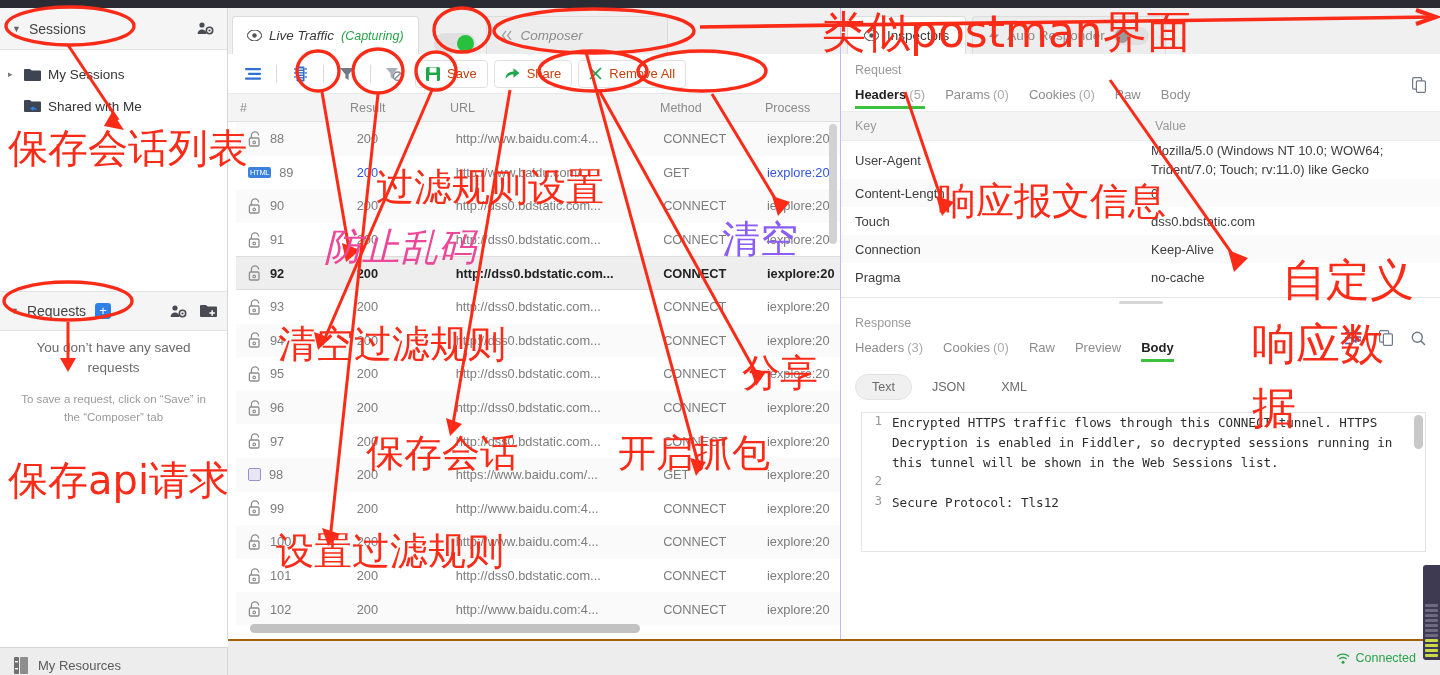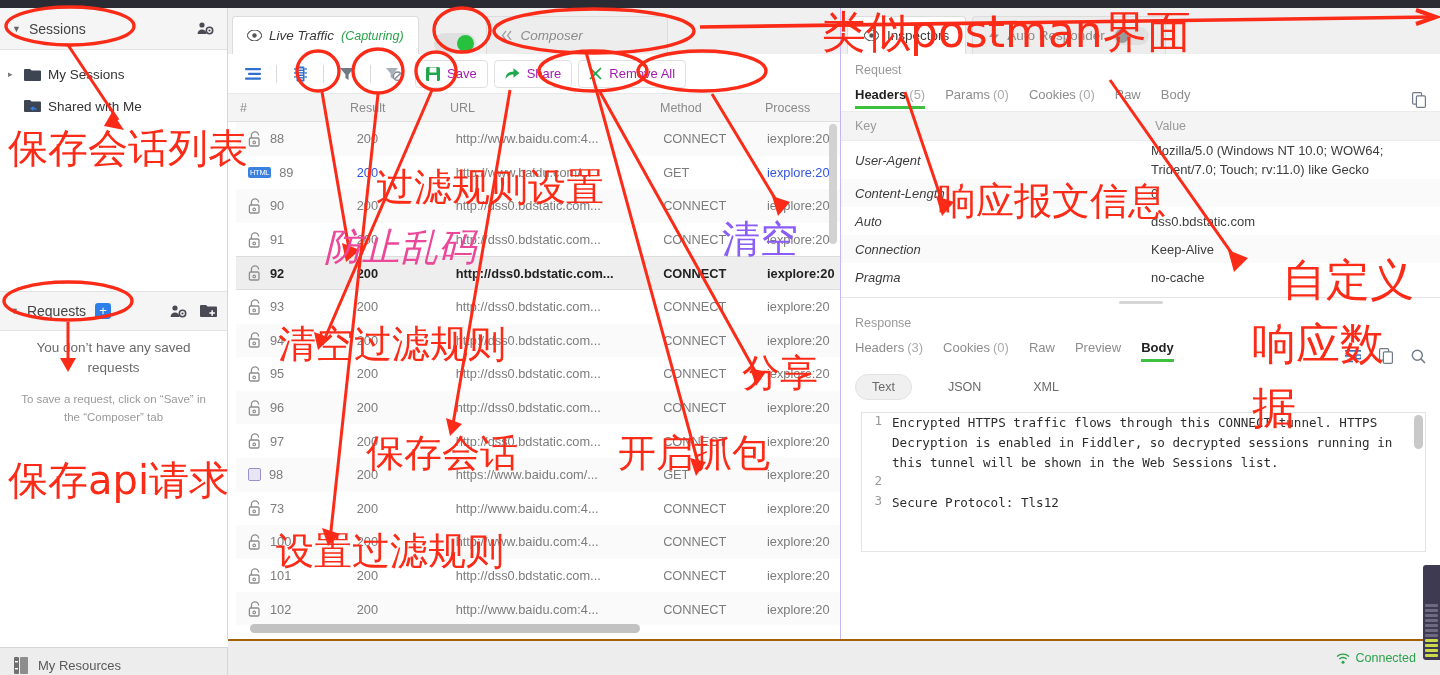--- a/index.html
+++ b/index.html
@@ -79,21 +79,21 @@
   .toggle-pill .knob { position:absolute; right:2px; top:2px; width:17px; height:17px; border-radius:50%; background:#27c13e; }
 
   .toolbar {
     height:40px; display:flex; align-items:center; gap:2px; padding:0 10px;
     background:#fff; border-bottom:1px solid #e8e8e8;
   }
   .tb-icon { width:30px; height:28px; display:flex; align-items:center; justify-content:center; cursor:pointer; }
   .tb-sep { width:1px; height:18px; background:#d9d9d9; margin:0 6px; }
   .tb-btn {
     height:28px; display:flex; align-items:center; gap:7px; padding:0 10px;
-    border:1px solid #e0e0e0; border-radius:4px; background:#fff; font-size:13px; color:#a21caf;
+    border:1px solid #e0e0e0; border-radius:4px; background:#fff; font-size:13px; color:#c2410c;
     margin-left:4px; cursor:pointer;
   }
 
   
   .stable { position:absolute; left:0; top:86px; width:612px; height:545px; }
   .sth {
     display:flex; height:28px; background:#f4f4f4; border-bottom:1px solid #e0e0e0;
     font-size:12.5px; color:#8a8a8a; align-items:center;
   }
   .sth > div { padding-left:12px; position:relative; }
@@ -134,39 +134,39 @@
     height:38px; display:flex; align-items:center; gap:8px; padding:0 16px;
     font-size:13.5px; color:#555; border:1px solid #dcdcdc; border-bottom:none;
     border-radius:4px 4px 0 0; background:#e9e9e9; margin-right:6px;
   }
   .rtab.active { background:#fff; color:#3a3a3a; }
   .rtab.ar { color:#8b8b8b; background:#ededed; }
   .toggle-sm { width:36px; height:18px; border-radius:9px; background:#e0e0e0; position:relative; }
   .toggle-sm .knob { position:absolute; left:2px; top:2px; width:14px; height:14px; border-radius:50%; background:#9a9a9a; }
 
   .sect-label { font-size:12.5px; color:#9a9a9a; padding:9px 0 0 14px; }
-  .subtabs { display:flex; align-items:flex-end; height:34px; padding:0 14px; gap:20px; position:relative; }
+  .subtabs { display:flex; align-items:flex-start; height:34px; padding:0 14px; gap:20px; position:relative; }
   .subtab { font-size:13px; color:#8d8d8d; position:relative; height:34px; display:flex; align-items:center; cursor:pointer; }
   .subtab.active { color:#222; font-weight:bold; }
   .subtab.active::after { content:''; position:absolute; left:0; right:0; bottom:2px; height:3px; background:#3ec13e; }
   .subtab .cnt { color:#aaa; font-weight:normal; margin-left:3px; }
 
   .kvhead { display:flex; height:30px; align-items:center; background:#f4f4f4; border-top:1px solid #ececec; border-bottom:1px solid #ececec;
             font-size:12.5px; color:#9a9a9a; }
   .kvhead .k { width:310px; padding-left:14px; }
   .kvhead .v { padding-left:4px; }
   .kvrow { display:flex; align-items:center; font-size:13px; color:#3d3d3d; min-height:28px; }
   .kvrow:nth-child(even) { background:#fafafa; }
-  .kvrow .k { width:310px; padding-left:14px;font-style:italic; }
+  .kvrow .k { width:310px; padding-left:14px; }
   .kvrow .v { flex:1; padding-right:14px; line-height:19px; }
 
   .splitter { height:10px; position:relative; border-top:1px solid #e6e6e6; margin-top:6px; background:#fff; }
   .splitter .grip { position:absolute; left:50%; transform:translateX(-50%); top:3px; width:44px; height:3px; background:#d6d6d6; border-radius:2px; }
 
-  .fmtpills { display:flex; gap:20px; padding:10px 14px 8px 14px; }
+  .fmtpills { display:flex; gap:4px; padding:10px 14px 8px 14px; }
   .pill { height:26px; padding:0 16px; display:flex; align-items:center; font-size:12.5px; color:#6a6a6a; border-radius:13px; }
   .pill.on { background:#f0f0f0; border:1px solid #e2e2e2; }
 
   .codebox { margin:4px 14px 0 20px; border:1px solid #e4e4e4; height:140px; position:relative; overflow:hidden; background:#fff; }
   .codeline { display:flex; font-family:"DejaVu Sans Mono", monospace; font-size:12.6px; color:#2d2d2d; }
   .codeline .ln { width:30px; text-align:right; color:#999; padding-right:10px; flex:none; user-select:none; }
   .codeline .tx { white-space:pre-wrap; line-height:20px; padding-right:22px; }
   .code-vscroll { position:absolute; right:2px; top:2px; width:9px; height:34px; background:#c9c9c9; border-radius:5px; }
 
   
@@ -508,21 +508,21 @@
             <div class="met">GET</div>
             <div class="pro">iexplore:20</div>
           </div>
           <div class="srow">
             <div class="num">
               <svg class="lockico" viewBox="0 0 14 16">
                 <path d="M3.4 7V4.4a3.6 3.6 0 017.2 0" fill="none" stroke="#8d8d8d" stroke-width="1.3"></path>
                 <rect x="1.4" y="7" width="9.6" height="8" rx="1.2" fill="none" stroke="#8d8d8d" stroke-width="1.3"></rect>
                 <circle cx="6.2" cy="11.4" r="1.3" fill="none" stroke="#8d8d8d" stroke-width="1.1"></circle>
               </svg>
-              <span>73</span>
+              <span>99</span>
             </div>
             <div class="res">200</div>
             <div class="url">http://www.baidu.com:4...</div>
             <div class="met">CONNECT</div>
             <div class="pro">iexplore:20</div>
           </div>
           <div class="srow">
             <div class="num">
               <svg class="lockico" viewBox="0 0 14 16">
                 <path d="M3.4 7V4.4a3.6 3.6 0 017.2 0" fill="none" stroke="#8d8d8d" stroke-width="1.3"></path>
@@ -629,21 +629,21 @@
     <div id="req-headers">
         <div class="kvrow">
           <div class="k">User-Agent</div>
           <div class="v">Mozilla/5.0 (Windows NT 10.0; WOW64; Trident/7.0; Touch; rv:11.0) like Gecko</div>
         </div>
         <div class="kvrow">
           <div class="k">Content-Length</div>
           <div class="v">0</div>
         </div>
         <div class="kvrow">
-          <div class="k">Auto</div>
+          <div class="k">Touch</div>
           <div class="v">dss0.bdstatic.com</div>
         </div>
         <div class="kvrow">
           <div class="k">Connection</div>
           <div class="v">Keep-Alive</div>
         </div>
         <div class="kvrow">
           <div class="k">Pragma</div>
           <div class="v">no-cache</div>
         </div>

